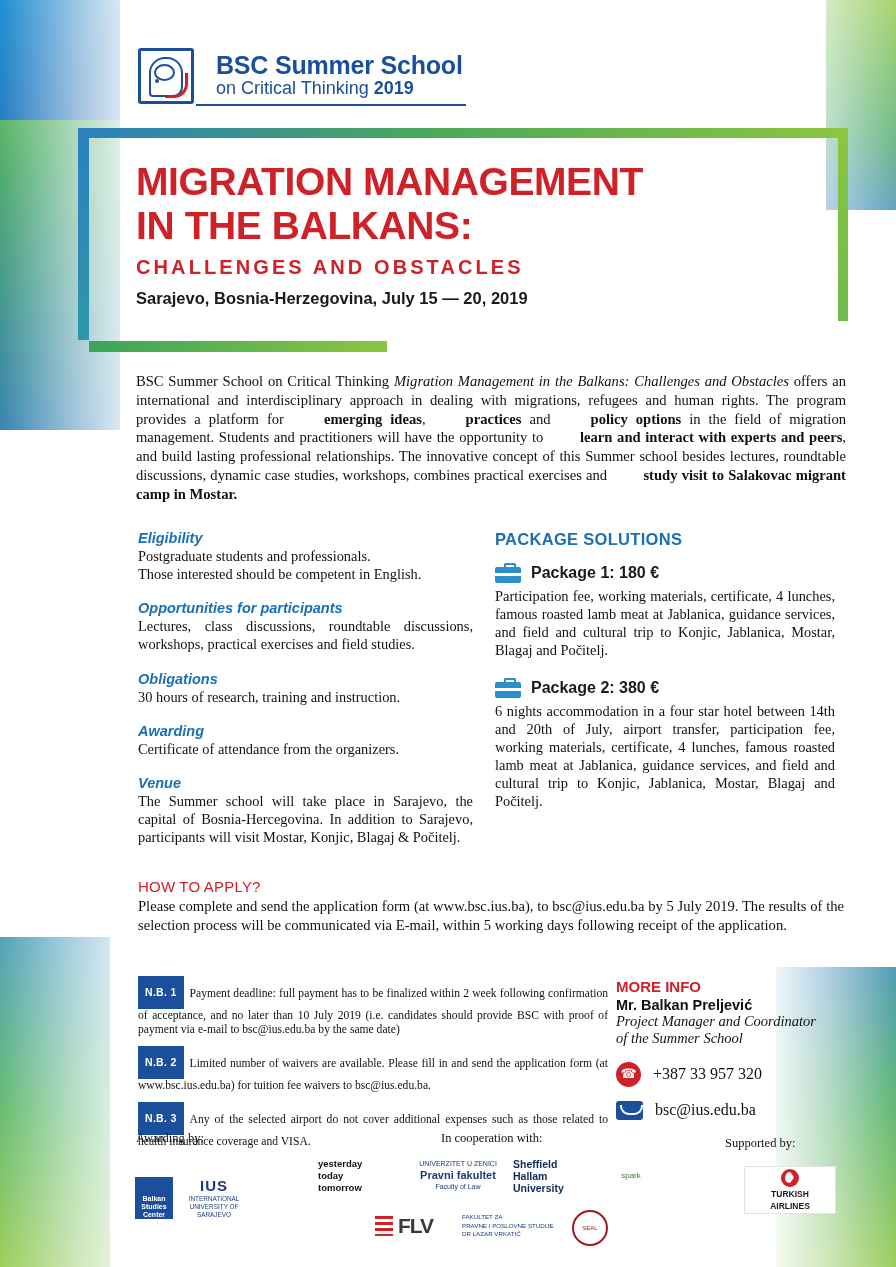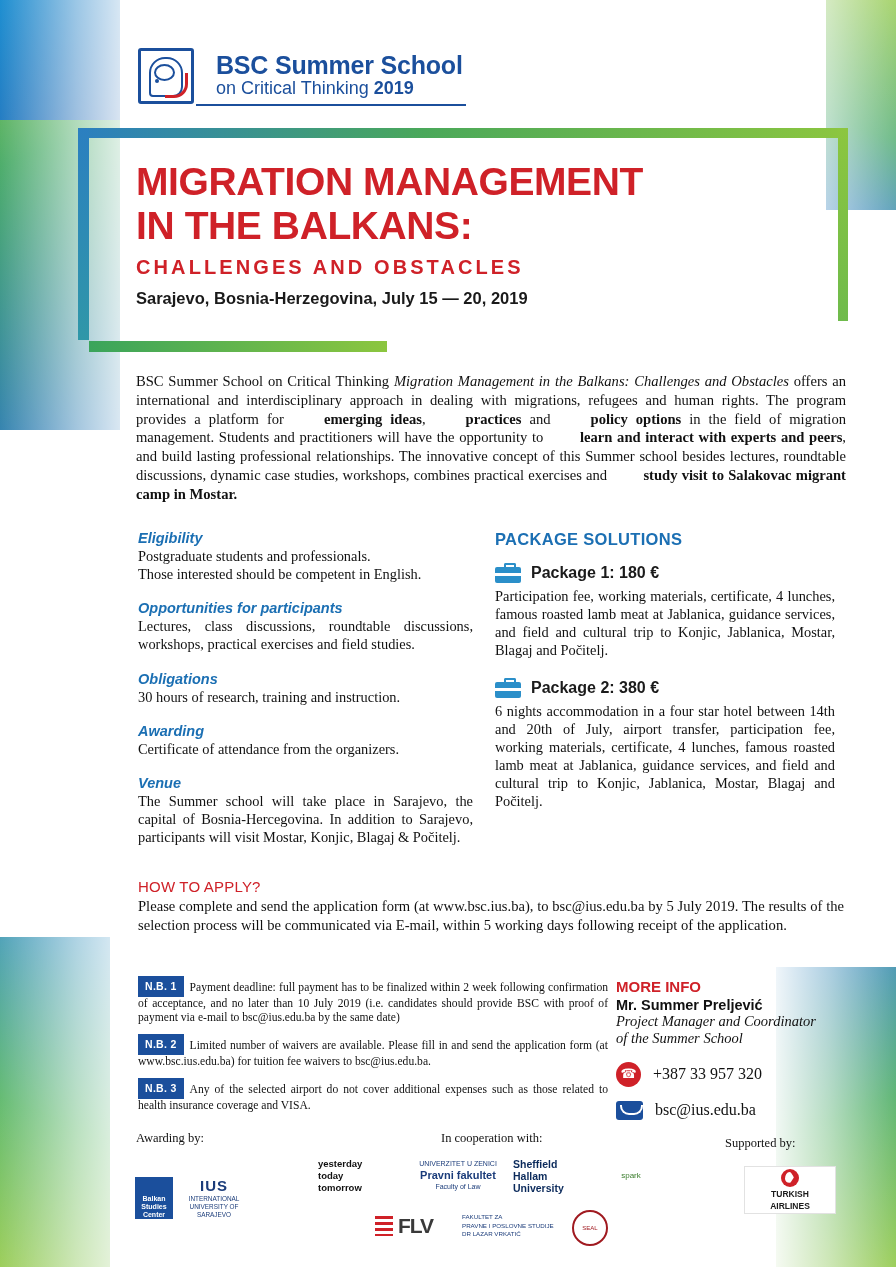--- a/index.html
+++ b/index.html
@@ -187,21 +187,21 @@
     margin: 0 0 2px 0;
   }
   .apply-body { font-size: 14.6px; line-height: 1.29; color: #111; text-align: justify; }
 
   
   .nb-wrap { position: absolute; left: 138px; top: 976px; width: 470px; }
   .nb { font-size: 11.6px; line-height: 1.22; color: #111; margin-bottom: 9px; text-align: justify; }
   .nb-tag {
     display: inline-block; background: #1b4f9c; color: #fff;
     font-family: "Liberation Sans", sans-serif; font-weight: bold;
-    font-size: 10.5px; padding: 4px 7px; margin-right: 6px;
+    font-size: 10.5px; padding: 10px 7px; margin-right: 6px;
     vertical-align: 1px; letter-spacing: .3px;
   }
 
   
   .more-info { position: absolute; left: 616px; top: 978px; width: 250px; }
   .mi-head {
     font-family: "Liberation Sans", sans-serif;
     font-weight: bold; font-size: 15px; color: #cf2128; margin: 0 0 2px 0;
   }
   .mi-name {
@@ -409,21 +409,21 @@
   <div class="nb">
     <span class="nb-tag">N.B. 2</span><span>Limited number of waivers are available. Please fill in and send the application form (at www.bsc.ius.edu.ba) for tuition fee waivers to bsc@ius.edu.ba.</span>
   </div>
   <div class="nb">
     <span class="nb-tag">N.B. 3</span><span>Any of the selected airport do not cover additional expenses such as those related to health insurance coverage and VISA.</span>
   </div>
 </div>
 
 <div class="more-info">
   <div class="mi-head">MORE INFO</div>
-  <div class="mi-name">Mr. Summer Preljević</div>
+  <div class="mi-name">Mr. Balkan Preljević</div>
   <div class="mi-role">Project Manager and Coordinator</div>
   <div class="mi-role">of the Summer School</div>
 
   <div class="mi-contact">
     <span class="ico-circle">☎</span>
     <span class="txt">+387 33 957 320</span>
   </div>
   <div class="mi-contact">
     <span class="ico-mail"></span>
     <span class="txt">bsc@ius.edu.ba</span>

